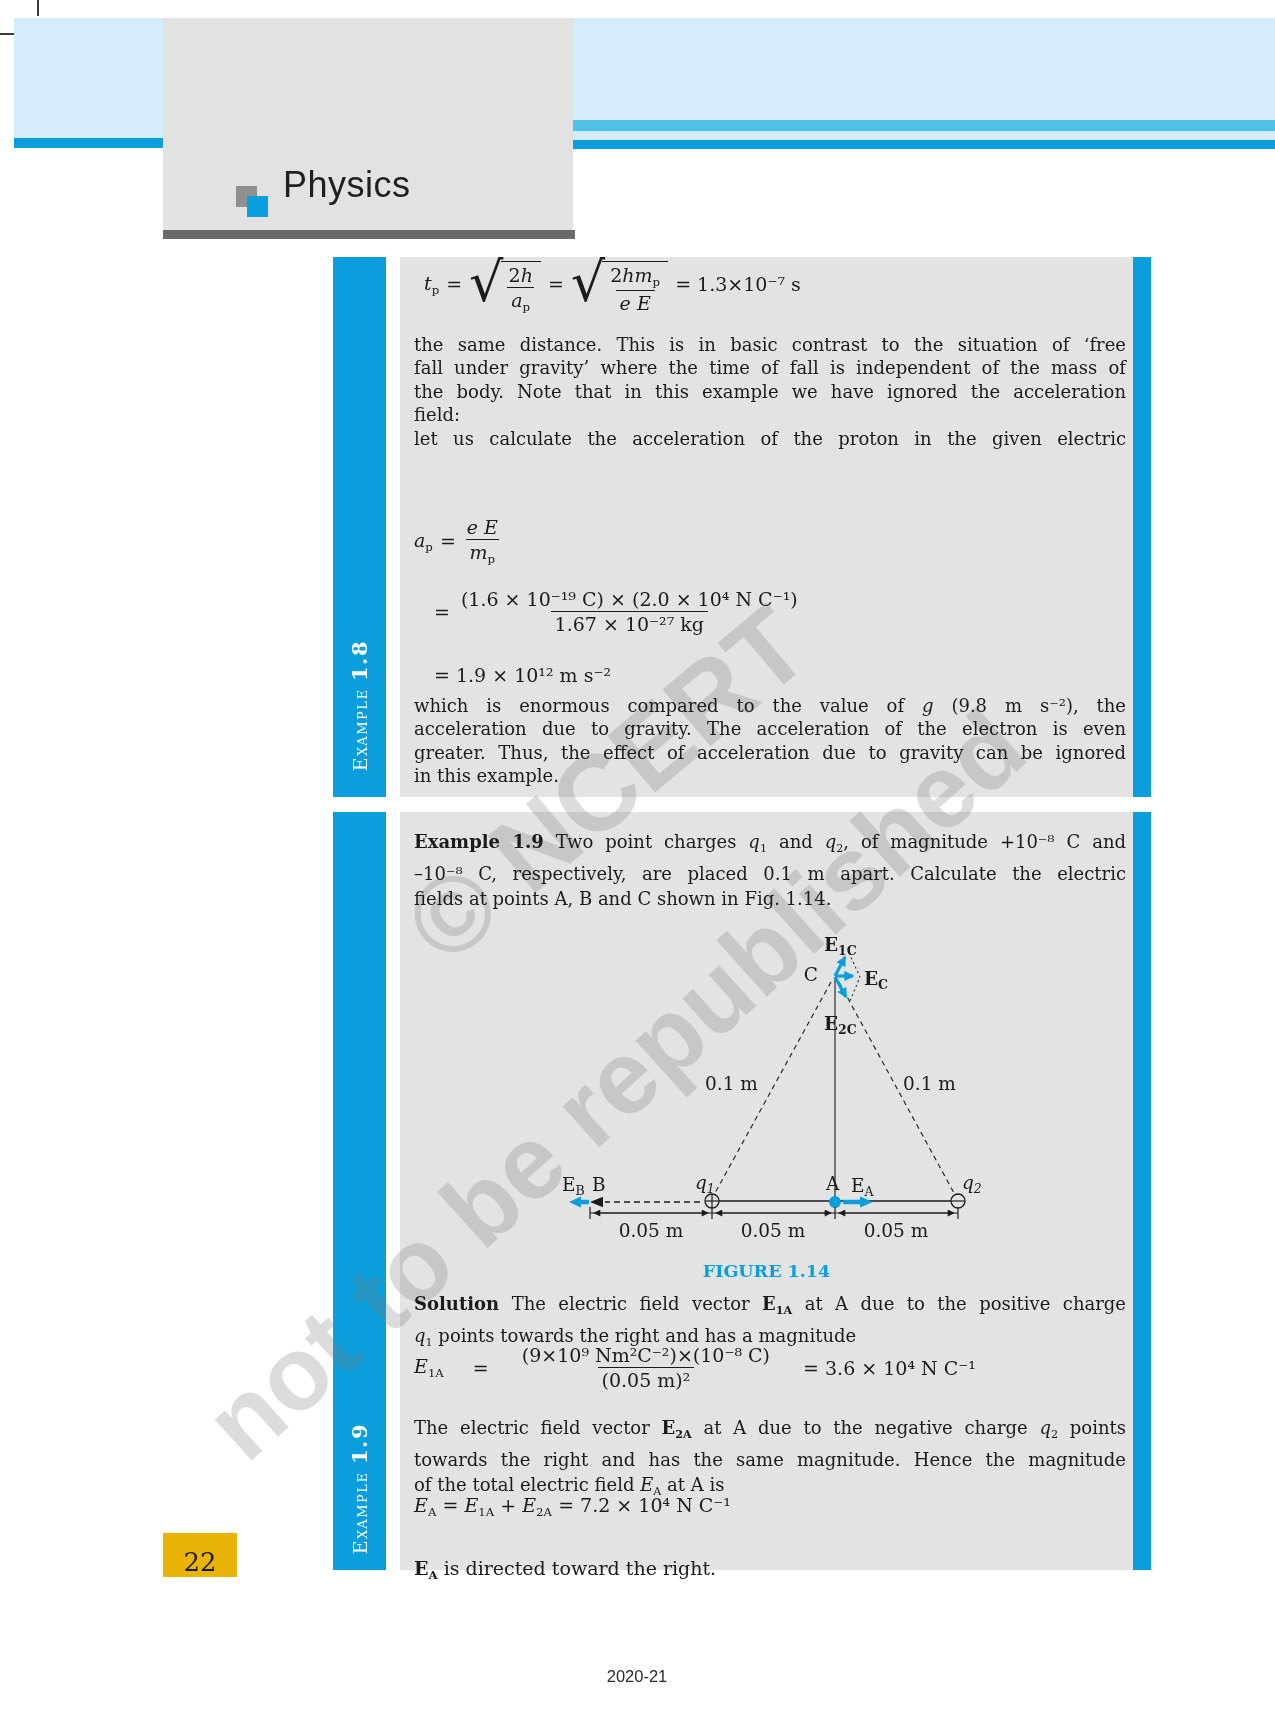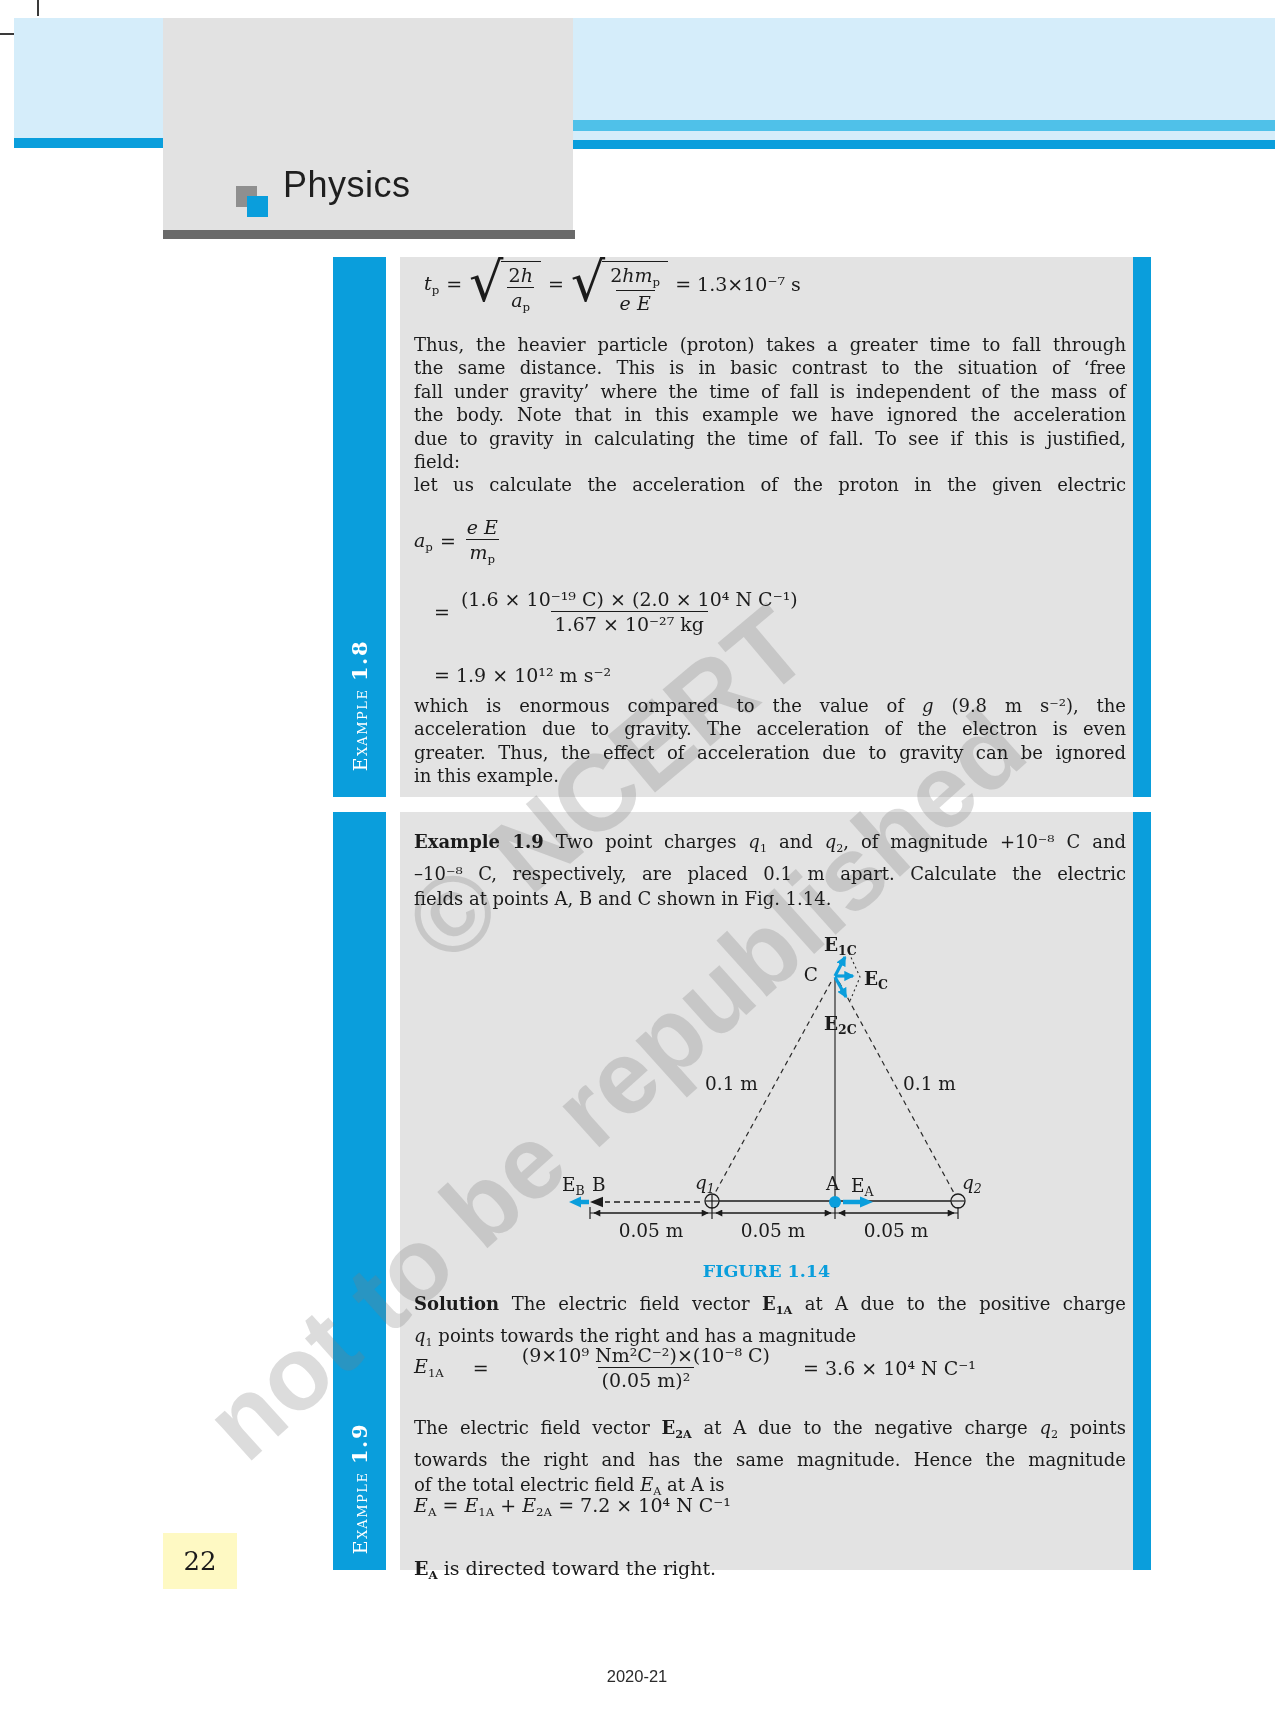--- a/index.html
+++ b/index.html
@@ -103,25 +103,23 @@
         <span class="frac">
           <span class="fnum"><span>2</span><span class="rt-i">h</span><span class="rt-i">m</span><span class="rt-sb">p</span></span>
           <span class="fden"><span class="rt-i">e E</span></span>
         </span>
       </span>
     </span>
     <span class="gap"><span>= 1.3×10⁻⁷ s</span></span>
   </div>
 
   <div class="abs para18" style="left:414px;top:333px;">
-      <div class="pline"><span>Thus, the heavier particle (proton) takes a greater time to fall through</span></div>
       <div class="pline"><span>the same distance. This is in basic contrast to the situation of ‘free</span></div>
       <div class="pline"><span>fall under gravity’ where the time of fall is independent of the mass of</span></div>
       <div class="pline"><span>the body. Note that in this example we have ignored the acceleration</span></div>
-      <div class="pline"><span>due to gravity in calculating the time of fall. To see if this is justified,</span></div>
       <div class="pline jlast"><span>field:</span></div>
       <div class="pline"><span>let us calculate the acceleration of the proton in the given electric</span></div>
     </div>
 
   <div class="abs eqrow" style="left:414px;top:516px;">
     <span><span class="rt-i">a</span><span class="rt-sb">p</span></span>
     <span class="gap">=</span>
     <span class="frac">
       <span class="fnum"><span class="rt-i">e E</span></span>
       <span class="fden"><span class="rt-i">m</span><span class="rt-sb">p</span></span>
@@ -232,18 +230,18 @@
 
   <div class="abs para19" style="left:414px;top:1415px;">
       <div class="pline"><span>The electric field vector </span><span class="rt-b">E</span><span class="rt-bsb">2A</span><span> at A due to the negative charge </span><span class="rt-i">q</span><span class="rt-sb">2</span><span> points</span></div>
       <div class="pline"><span>towards the right and has the same magnitude. Hence the magnitude</span></div>
       <div class="pline jlast"><span>of the total electric field </span><span class="rt-i">E</span><span class="rt-sb">A</span><span> at A is</span></div>
     </div>
 
   <div class="abs" style="left:414px;top:1494px;font-size:19px;"><span class="rt-i">E</span><span class="rt-sb">A</span><span> = </span><span class="rt-i">E</span><span class="rt-sb">1A</span><span> + </span><span class="rt-i">E</span><span class="rt-sb">2A</span><span> = 7.2 × 10⁴ N C⁻¹</span></div>
   <div class="abs" style="left:414px;top:1557px;font-size:19px;"><span class="rt-b">E</span><span class="rt-bsb">A</span><span> is directed toward the right.</span></div>
 
-  <div class="abs" style="left:163px;top:1533px;width:74px;height:56px;background:#fef9c3;display:flex;align-items:center;justify-content:center;">
+  <div class="abs" style="left:163px;top:1533px;width:74px;height:44px;background:#eab308;display:flex;align-items:flex-end;justify-content:center;">
     <span class="pagenum">22</span>
   </div>
   <div class="abs footer" style="left:537px;top:1647px;width:200px;">2020-21</div>
 
 </div>
 
 </body></html>

